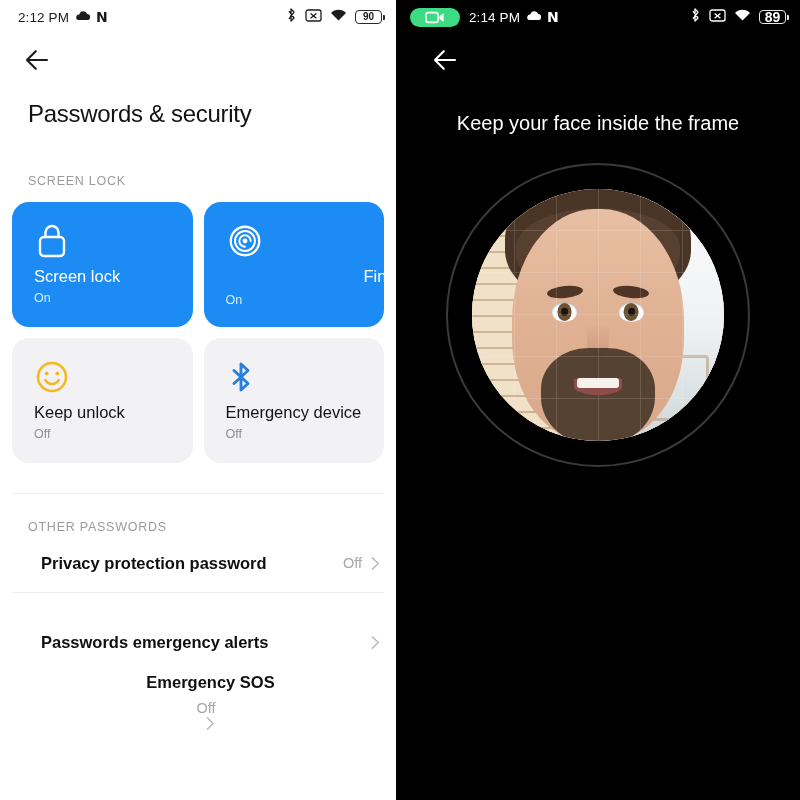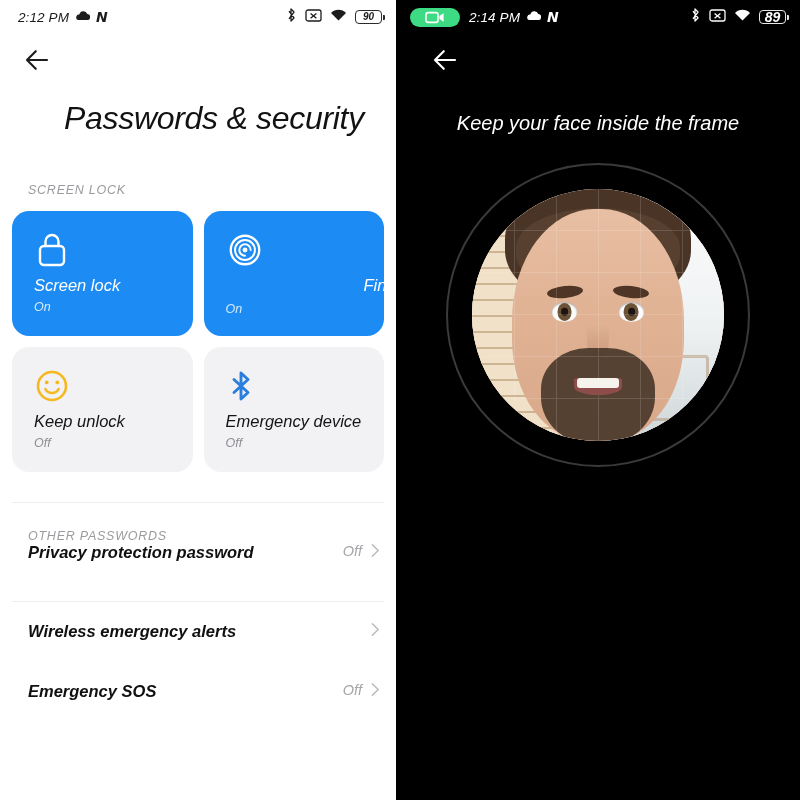--- a/index.html
+++ b/index.html
@@ -1,21 +1,21 @@
 <!DOCTYPE html>
 <html><head>
 <meta charset="utf-8">
 <style>
   * { margin:0; padding:0; box-sizing:border-box; }
   html, body {
     width:800px; height:800px; overflow:hidden;
     font-family:"Liberation Sans", sans-serif;
     background:#000;
   }
-  .screen { position:relative; width:800px; height:672px; display:flex;font-style:italic; }
+  .screen { position:relative; width:800px; height:672px; display:flex; }
 
   
   .left-panel {
     position:relative;
     width:396px; height:800px;
     background:#ffffff;
     overflow:hidden;
   }
   .statusbar-l {
     height:34px; display:flex; align-items:center;
@@ -34,22 +34,22 @@
   .batt::after{
     content:""; position:absolute; right:-4px; top:4px;
     width:2.4px; height:5px; background:#2a2a2a; border-radius:0 1px 1px 0;
   }
   .batt span { font-size:10px; font-weight:700; line-height:1; }
 
   .backrow { height:52px; display:flex; align-items:center; padding-left:22px; }
   .back-arrow { width:30px; height:30px; }
 
   .page-title {
-    font-size:32px; font-weight:400; color:#121212;
-    padding:14px 0 0 28px; letter-spacing:-0.3px;margin-left:36px;
+    font-size:24px; font-weight:400; color:#121212;
+    padding:14px 0 0 28px; letter-spacing:-0.3px;
   }
 
   .section-label {
     font-size:12.5px; color:#9b9b9f; letter-spacing:.75px;
     padding-left:28px; font-weight:500;
   }
   .sec-screenlock { padding-top:46px; }
 
   .tiles { padding:14px 12px 0 12px; display:flex; flex-direction:column; gap:11px; }
   .tile-row { display:flex; gap:11px; }
@@ -75,22 +75,23 @@
     position:absolute; top:0; font-size:16.5px; color:#fff; white-space:nowrap;
   }
   .seg-b { left:138px; }
 
   .divider { height:1px; background:#eeeef0; margin:0 12px; }
   .d1 { margin-top:30px; }
 
   .sec-other { padding-top:26px; }
 
   .list-row {
-    height:58px; display:flex; 
+    height:58px; display:flex; align-items:center;
     padding:0 16px 0 28px;
+    margin-left:13px;
   }
   .lr-title { flex:1; font-size:16.5px; font-weight:700; color:#101010; }
   .lr-value { font-size:14.5px; color:#a5a5aa; margin-right:9px; }
   .chev { width:9px; height:15px; }
 
   
   .right-panel {
     position:relative; width:404px; height:800px;
     background:#000000; overflow:hidden;
   }
@@ -327,28 +328,28 @@
       <span class="lr-title">Privacy protection password</span>
       <span class="lr-value">Off</span>
       <svg class="chev" viewBox="0 0 10 16">
         <path d="M1.5 1.5 8 8l-6.5 6.5" fill="none" stroke="#b9b9bd" stroke-width="1.6" stroke-linecap="round" stroke-linejoin="round"></path>
       </svg>
     </div>
 
     <div class="divider"></div>
 
     <div class="list-row" style="margin-top:20px;">
-      <span class="lr-title">Wireless emergency alerts</span>
+      <span class="lr-title">Passwords emergency alerts</span>
       <span class="lr-value"></span>
       <svg class="chev" viewBox="0 0 10 16">
         <path d="M1.5 1.5 8 8l-6.5 6.5" fill="none" stroke="#b9b9bd" stroke-width="1.6" stroke-linecap="round" stroke-linejoin="round"></path>
       </svg>
     </div>
 
-    <div class="list-row" style="margin-top:2px;">
+    <div class="list-row" style="margin-top:2px;flex-direction:column;">
       <span class="lr-title">Emergency SOS</span>
       <span class="lr-value">Off</span>
       <svg class="chev" viewBox="0 0 10 16">
         <path d="M1.5 1.5 8 8l-6.5 6.5" fill="none" stroke="#b9b9bd" stroke-width="1.6" stroke-linecap="round" stroke-linejoin="round"></path>
       </svg>
     </div>
   </div>
 
   <div class="right-panel">
 

